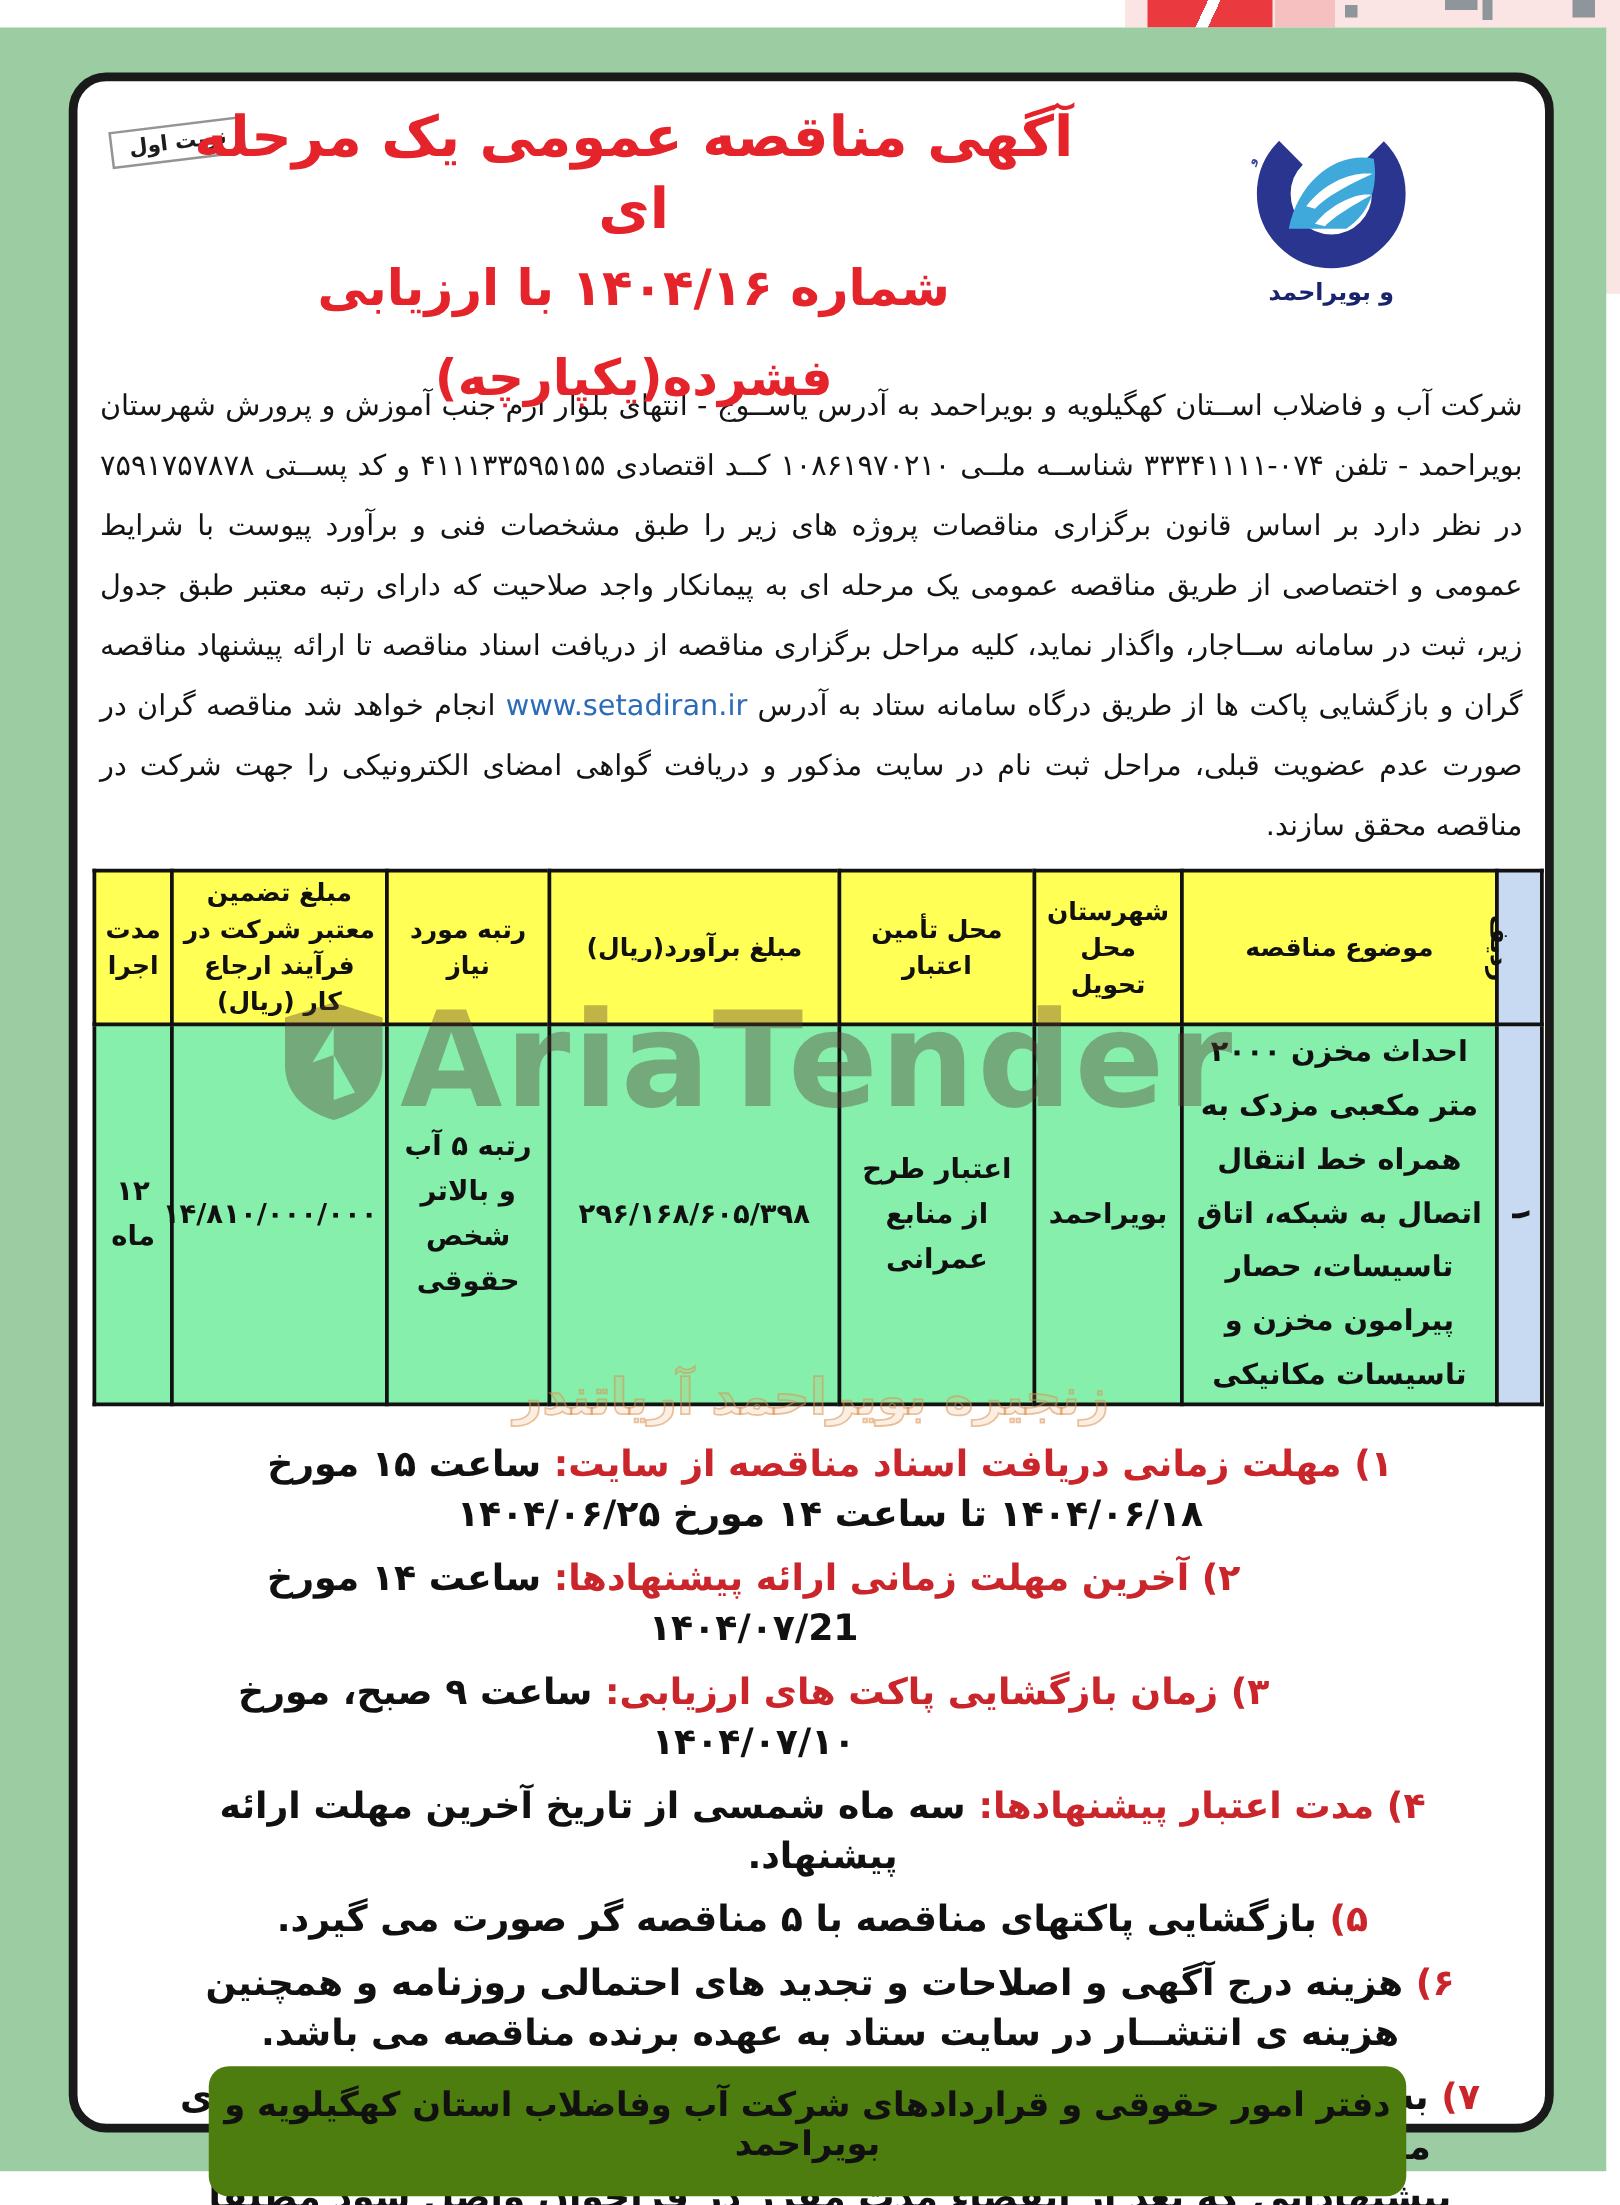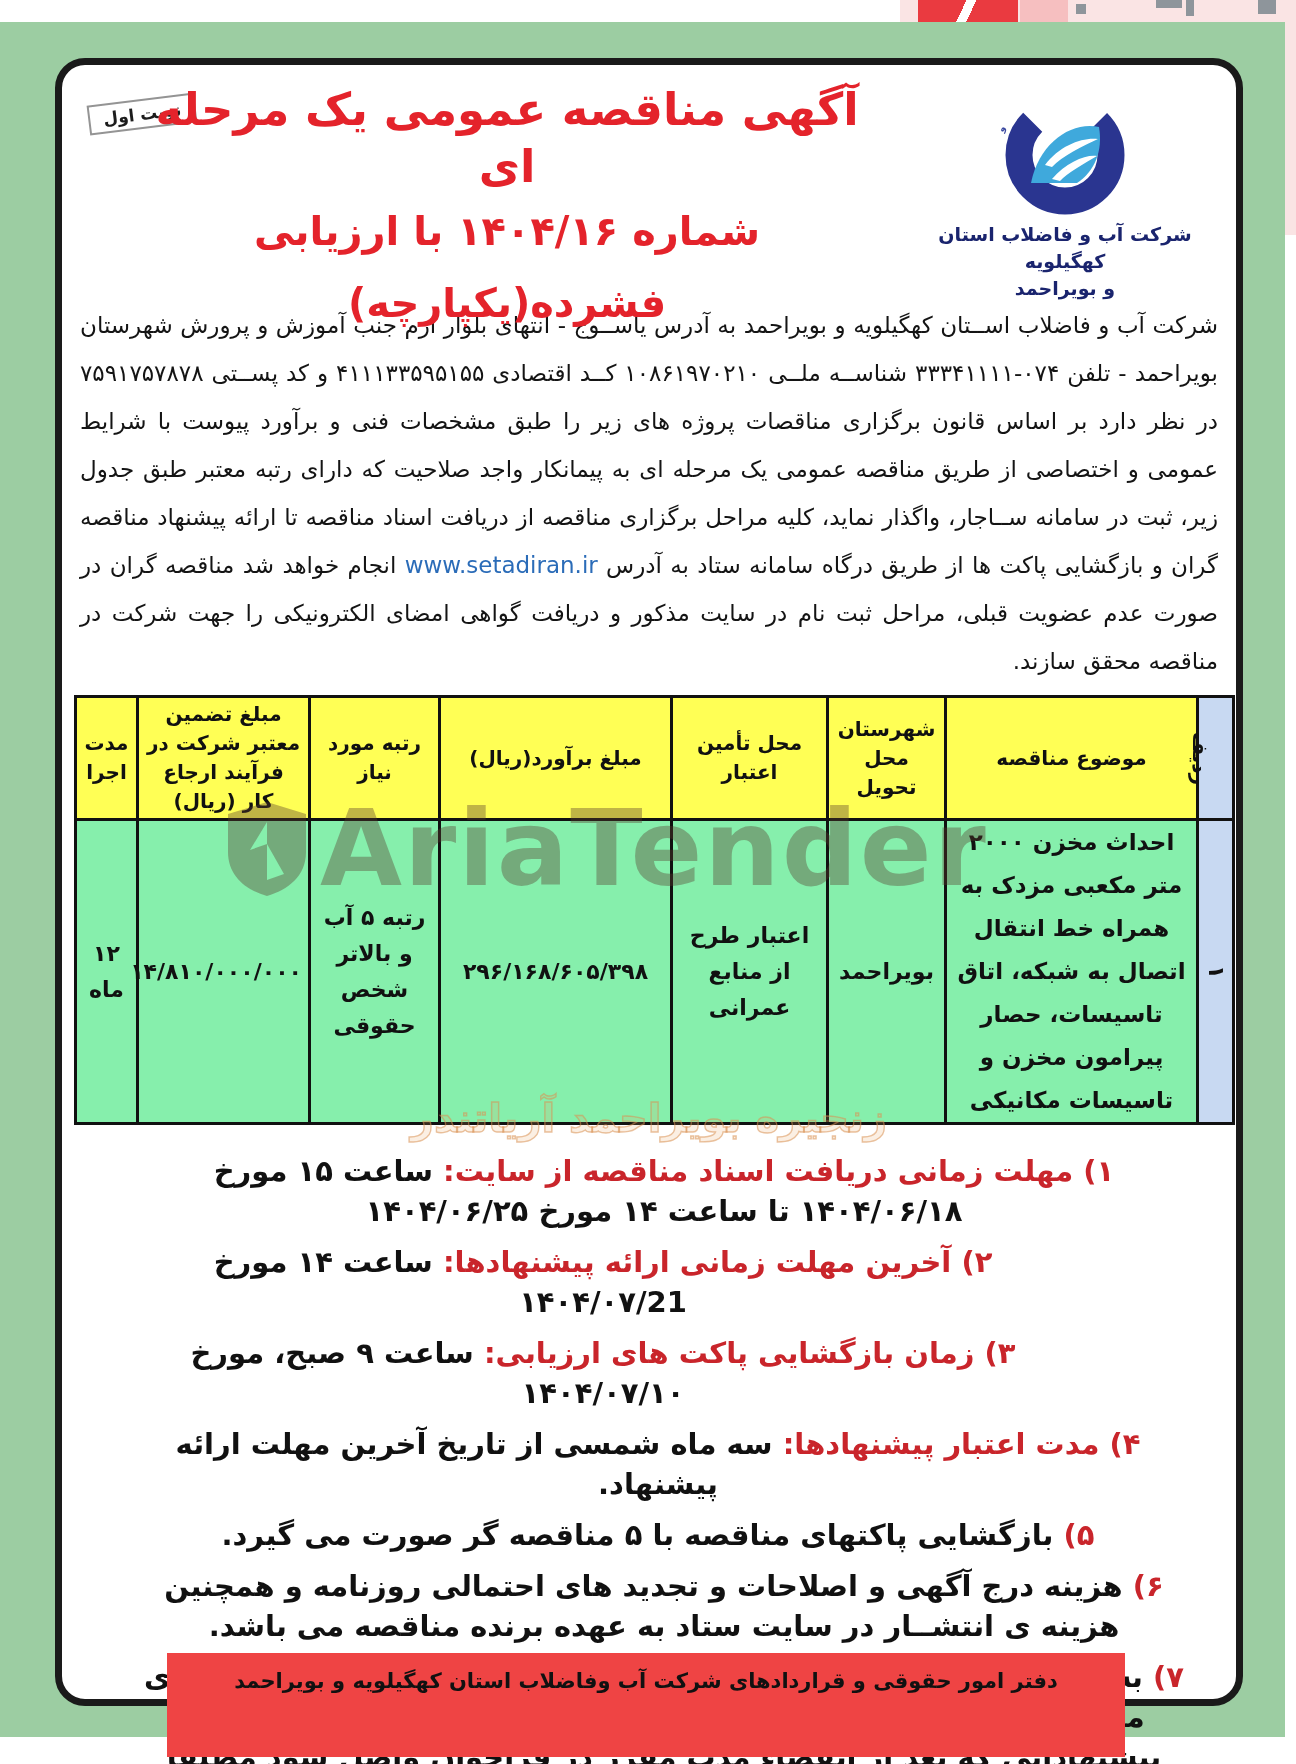--- a/index.html
+++ b/index.html
@@ -59,22 +59,22 @@
            color:rgba(231,166,100,.18); -webkit-text-stroke:1.4px rgba(216,146,84,.55); z-index:3; }
 
   
   .list { direction:rtl; margin:26px 8px 0; color:#111; }
   .item { font-size:29px; line-height:40px; margin-bottom:11px; font-weight:bold; text-align:center; padding-right:18px;margin-left:48px; }
   .item .num, .item .label { color:#C9252B; }
   .item.ind  { padding-right:140px; }
   .item.ind4 { padding-right:30px; }
 
   
-  .footer-bar { position:absolute; left:167px; top:1653px; width:958px; height:104px; background:#ef4444;
-                border-radius:0; text-align:center; direction:rtl; font-weight:bold; font-size:21px;
+  .footer-bar { position:absolute; left:167px; top:1653px; width:958px; height:104px; background:#4d7c0f;
+                border-radius:16px; text-align:center; direction:rtl; font-weight:bold; font-size:27px;
                 padding-top:16px; color:#111; z-index:4; }
 </style>
 </head>
 <body>
 
 <div class="page">
 
   <div class="pink-strip"></div>
   <div class="pink-edge"></div>
   <div class="red-block"></div>
@@ -98,21 +98,20 @@
         <svg width="200" height="152" viewBox="0 0 200 152">
           <path id="arcPath" d="M38,64 A67,67 0 0 1 162,64" fill="none"></path>
           <text font-size="9.5" fill="#3B49A0" font-weight="bold">
             <textPath href="#arcPath" startOffset="4%">و هر چیز زنده ای را از آب قرار دادیم</textPath>
           </text>
           <circle cx="100" cy="86" r="46" fill="none" stroke="#2A3590" stroke-width="27" stroke-dasharray="216.8 72.3" transform="rotate(-45 100 86)"></circle>
           <path d="M66,114 C74,74 106,52 134,58 C138,82 130,102 112,114 Z" fill="#3FA9DC"></path>
           <path d="M80,96 C95,76 118,68 133,70 C118,77 97,87 87,98 Z" fill="#ffffff"></path>
           <path d="M87,110 C101,93 122,85 132,87 C120,94 102,104 95,112 Z" fill="#ffffff"></path>
         </svg>
-        <div class="brand-name">شرکت آب و فاضلاب استان کهگیلویه</div>
         <div class="brand-name">و بویراحمد</div>
       </div>
     </div>
 
     <p class="intro"><span>شرکت آب و فاضلاب اســتان کهگیلویه و بویراحمد به آدرس یاســوج - انتهای بلوار ارم جنب آموزش و پرورش شهرستان بویراحمد - تلفن ۰۷۴-۳۳۳۴۱۱۱۱ شناســه ملــی ۱۰۸۶۱۹۷۰۲۱۰ کــد اقتصادی ۴۱۱۱۳۳۵۹۵۱۵۵ و کد پســتی ۷۵۹۱۷۵۷۸۷۸ در نظر دارد بر اساس قانون برگزاری مناقصات پروژه های زیر را طبق مشخصات فنی و برآورد پیوست با شرایط عمومی و اختصاصی از طریق مناقصه عمومی یک مرحله ای به پیمانکار واجد صلاحیت که دارای رتبه معتبر طبق جدول زیر، ثبت در سامانه ســاجار، واگذار نماید، کلیه مراحل برگزاری مناقصه از دریافت اسناد مناقصه تا ارائه پیشنهاد مناقصه گران و بازگشایی پاکت ها از طریق درگاه سامانه ستاد به آدرس </span><span class="url">www.setadiran.ir</span><span> انجام خواهد شد مناقصه گران در صورت عدم عضویت قبلی، مراحل ثبت نام در سایت مذکور و دریافت گواهی امضای الکترونیکی را جهت شرکت در مناقصه محقق سازند.</span></p>
 
     <div class="table-wrap">
       <table>
         <colgroup>
           <col style="width:36px">

